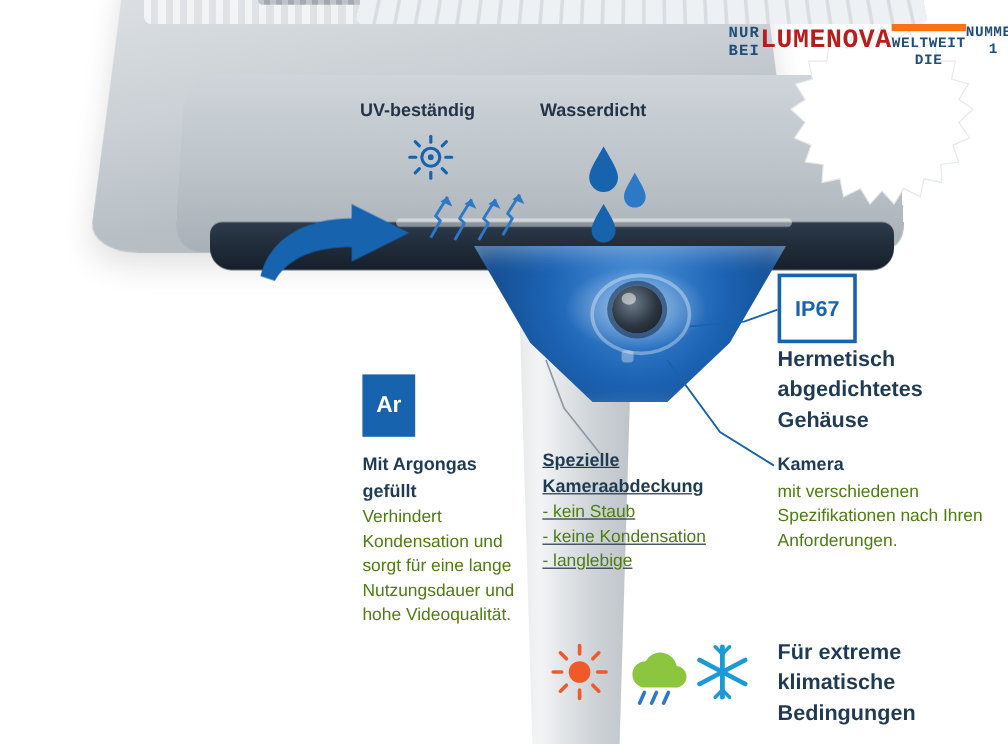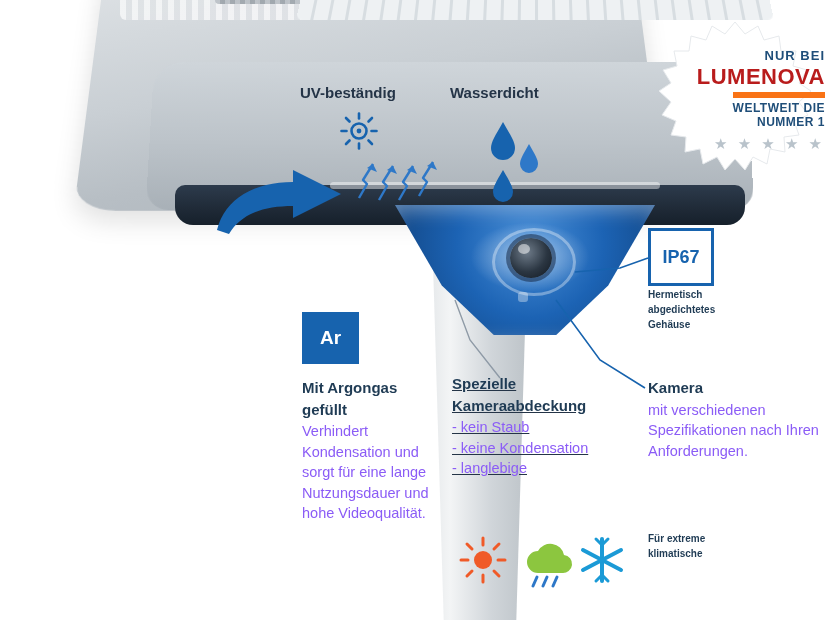--- a/index.html
+++ b/index.html
@@ -147,67 +147,68 @@
   
   .burst {
     position: absolute;
     left: 645px; top: 20px;
     width: 180px; height: 160px;
   }
   .burst-txt {
     position: absolute;
     left: 645px; top: 20px;
     width: 180px; height: 160px;
-    display: flex; flex-direction: column;
-    align-items: flex-end; justify-content: center;
+    display: flex; flex-direction: row;
+    align-items: flex-start; justify-content: center;
     text-align: center;
     color: #1f4e79;
+    font-family: Liberation Mono, monospace;
   }
   .burst-l1 { font-size: 13px; font-weight: 700; letter-spacing: 1px; }
   .burst-l2 { font-size: 22px; font-weight: 700; letter-spacing: .5px; margin: 1px 0 2px; color:#b91c1c;}
   .burst-l3 { font-size: 12px; font-weight: 700; letter-spacing: .5px; border-top: 6px solid #f97316; padding-top: 3px;}
   .burst-l4 { font-size: 12px; font-weight: 700; letter-spacing: .5px; }
   .burst-stars { margin-top: 6px; letter-spacing: 3px; color: #b9c3cb; font-size: 15px; }
 
   
   .tag {
     position: absolute;
     background: #1763ae;
     color: #fff;
     font-weight: 700;
     display: flex; align-items: center; justify-content: center;
   }
-  .tag-ar   { left: 302px; top: 312px; width: 57px; height: 52px; font-size: 19px; }
+  .tag-ar   { left: 302px; top: 312px; width: 44px; height: 52px; font-size: 19px; }
   .tag-ip67 { left: 648px; top: 228px; width: 60px; height: 52px; font-size: 18px;
               background: #ffffff; color: #1763ae; border: 3px solid #1763ae; text-align: right; }
 
   
   .block { position: absolute; }
   .block h4 {
     margin: 0 0 2px 0;
     font-size: 15px;
     font-weight: 700;
     color: #1f3b54;
     line-height: 1.3;
   }
   .block p, .block ul {
     margin: 0;
     font-size: 14.5px;
     line-height: 1.42;
-    color: #8b5cf6;
+    color: #4d7c0f;
   }
   .block ul { list-style: none; padding: 0; }
   .block ul li { text-indent: 0; }
 
   .blk-argon  { left: 302px; top: 378px; width: 140px; }
   .blk-cover  { left: 452px; top: 374px; width: 185px; text-decoration: underline; }
   .blk-camera { left: 648px; top: 378px; width: 180px; }
   .blk-herm   { left: 648px; top: 288px; width: 180px; }
   .blk-clima  { left: 648px; top: 532px; width: 180px; }
-  .blk-herm h4, .blk-clima h4 { font-size: 10px; }
+  .blk-herm h4, .blk-clima h4 { font-size: 18px; }
 
   
   .conn { position: absolute; left: 0; top: 0; width: 840px; height: 620px; pointer-events: none; }
 
   
   .weather { position: absolute; left: 455px; top: 530px; width: 175px; height: 60px; }
 </style>
 </head>
 <body>
 
@@ -348,15 +349,16 @@
         <line x1="147" y1="15" x2="153" y2="9"></line>
         <line x1="147" y1="45" x2="141" y2="51"></line>
         <line x1="147" y1="45" x2="153" y2="51"></line>
       </g>
     </g>
   </svg>
 
   <div class="block blk-clima">
     <h4>Für extreme</h4>
     <h4>klimatische</h4>
+    <h4>Bedingungen</h4>
   </div>
 
 </div>
 
 </body></html>

